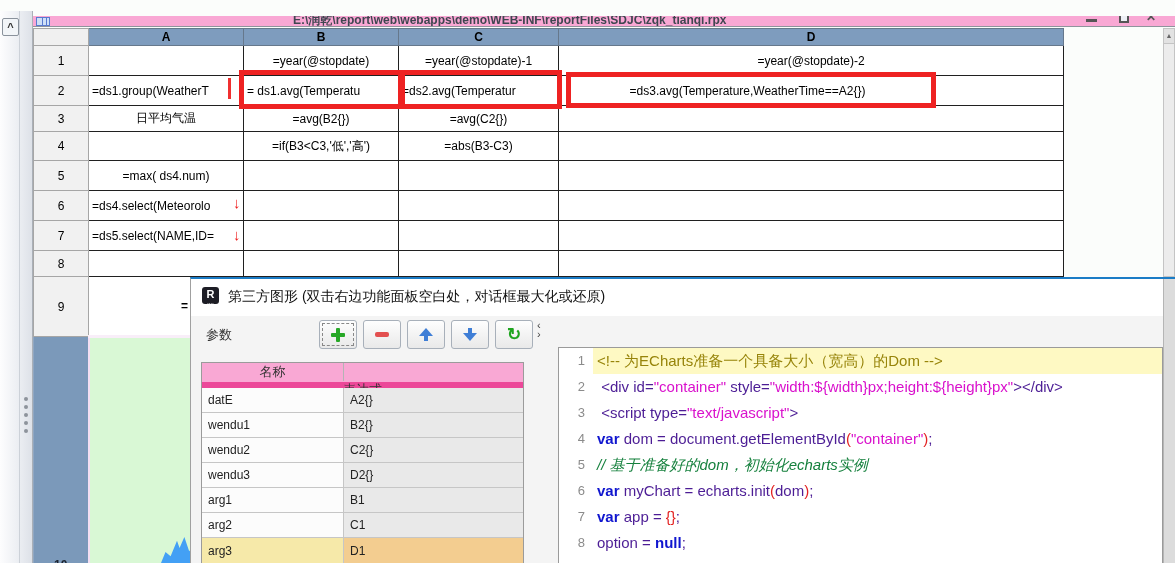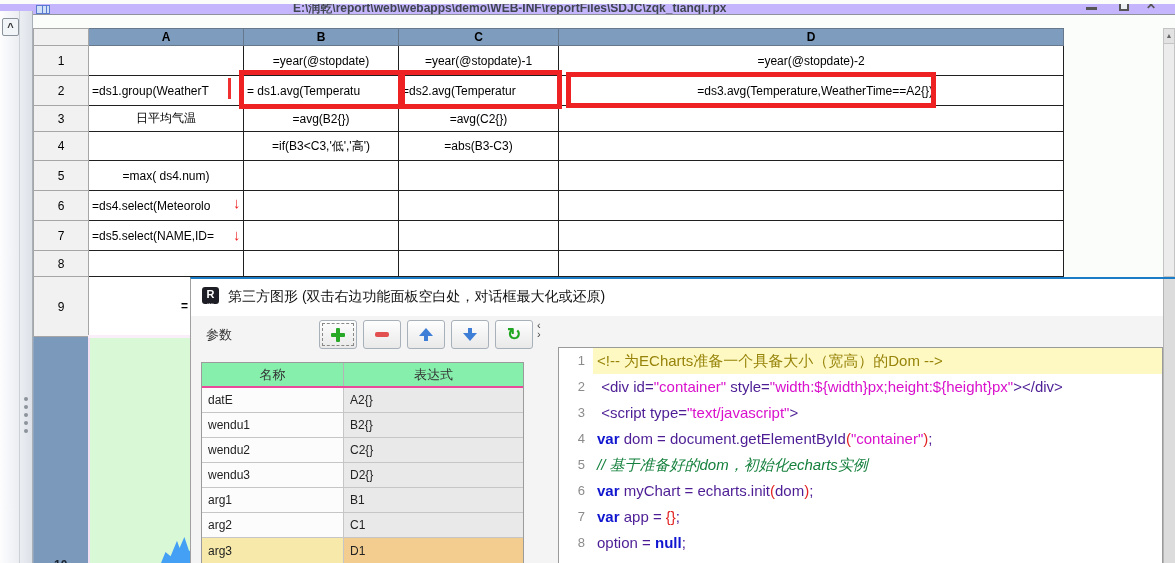--- a/index.html
+++ b/index.html
@@ -1,20 +1,20 @@
 <!DOCTYPE html>
 <html><head>
 <meta charset="utf-8">
 <style>
   * { margin:0; padding:0; box-sizing:border-box; }
   body { font-family:"Liberation Sans", sans-serif; background:#888; }
   #app { position:relative; width:1175px; height:563px; overflow:hidden; background:#fbfdfb; }
 
   
-  .topbar { position:absolute; left:0; top:4px; width:1175px; height:11px; background:#c4b5fd; border-bottom:1px solid #8f949c; overflow:hidden; }
+  .topbar { position:absolute; left:0; top:16px; width:1175px; height:11px; background:#f9a8d4; border-bottom:1px solid #8f949c; overflow:hidden; }
   .title-path { position:absolute; left:293px; top:-4px; font-size:12px; font-weight:bold; color:#3f4650; white-space:nowrap; }
   .doc-icon { position:absolute; left:36px; top:1px; width:14px; height:9px; border:1px solid #5a7bd0; background:
       linear-gradient(#cfe0f7,#cfe0f7); }
   .doc-icon::after { content:""; position:absolute; left:5px; top:0; width:1px; height:100%; background:#5a7bd0; box-shadow:4px 0 0 #5a7bd0; }
   .win-min { position:absolute; left:1086px; top:3px; width:11px; height:3px; background:#555; }
   .win-restore { position:absolute; left:1119px; top:-2px; width:10px; height:9px; border:2px solid #555; background:#edf0f5; }
   .win-close { position:absolute; left:1146px; top:-6px; font-size:12px; color:#555; font-weight:bold; }
 
   
   .sidebar { position:absolute; left:0; top:11px; width:33px; height:552px; background:linear-gradient(to right,#fdfdfe,#e8ebf0 70%,#dde1e8); border-right:1px solid #aab0b8; }
@@ -24,21 +24,21 @@
   .drag-dots i { display:block; width:4px; height:4px; border-radius:50%; background:#8d939b; margin:4px auto; }
 
   
   .sheet { position:absolute; left:33px; top:28px; border-collapse:collapse; table-layout:fixed; }
   .sheet th, .sheet td { overflow:hidden; white-space:nowrap; }
   .sheet th.corner { background:#f0f0f0; border:1px solid #a6a6a6; }
   .sheet th.ch { background:#7e9cbe; border:1px solid #66788c; font-size:12px; font-weight:bold; color:#000; }
   .sheet th.rh { background:#f1f1f1; border:1px solid #a6a6a6; font-size:12px; font-weight:normal; color:#000; }
   .sheet td { background:#fff; border:1px solid #202020; font-size:12px; color:#000; padding:0 3px; }
   .ac { text-align:center; } .al { text-align:left; }
-  .d2pad { text-align:right; padding-right:130px !important; }
+  .d2pad { text-align:center; padding-right:130px !important; }
   .a9 { padding-left:92px !important; font-weight:bold; font-size:13px; }
   .sheet th.rh10 { background:#7b99ba; border:1px solid #90a7c2; border-top:1px solid #a6a6a6; position:relative; }
   .rh10-label { position:absolute; left:20px; bottom:-9px; font-size:12px; font-weight:bold; color:#1c2430; }
   .sheet td.chart-cell { background:linear-gradient(150deg,#d9f8d5 52%,#c9edc6 72%,#d3f2cf 100%); border:none; border-top:3px solid #f9eef9; border-left:2px solid #f3dff3; }
 
   
   .mountain { position:absolute; left:161px; top:537px; width:32px; height:26px; background:#43a0f5; z-index:4;
       clip-path:polygon(0% 100%, 14% 58%, 30% 74%, 50% 14%, 58% 42%, 73% 0%, 88% 55%, 100% 38%, 100% 100%); }
 
   
@@ -76,21 +76,21 @@
   .icon-up, .icon-down { position:relative; width:14px; height:13px; }
   .icon-up::before { content:""; position:absolute; left:0; top:0; border-left:7px solid transparent; border-right:7px solid transparent; border-bottom:8px solid #3f7ed6; }
   .icon-up::after { content:""; position:absolute; left:5px; top:7px; width:4px; height:6px; background:#3f7ed6; }
   .icon-down::before { content:""; position:absolute; left:0; bottom:0; border-left:7px solid transparent; border-right:7px solid transparent; border-top:8px solid #3f7ed6; }
   .icon-down::after { content:""; position:absolute; left:5px; top:0; width:4px; height:6px; background:#3f7ed6; }
   .icon-refresh { font-size:17px; font-weight:bold; color:#1fa51f; line-height:17px; }
   .split-toggles { position:absolute; left:346px; top:42px; font-size:11px; color:#444; line-height:9px; text-align:center; }
 
   
   .ptable { position:absolute; left:10px; top:83px; width:323px; border:1px solid #9b9b9b; background:#fff; }
-  .phead { display:flex; height:25px; background:#86efac; border-bottom:2px solid #ec4899; }
+  .phead { display:flex; height:25px; background:#f9a8d4; border-bottom:6px solid #ec4899;flex-direction:column; }
   .phcell { font-size:13px; color:#333; display:flex; align-items:center; justify-content:center; }
   .ph-name { width:142px; border-right:1px solid #b4b4b4; }
   .ph-expr { flex:1; }
   .prow { display:flex; height:25px; border-bottom:1px solid #c6c6c6; }
   .prow:last-child { border-bottom:none; }
   .pcell { font-size:12px; color:#222; display:flex; align-items:center; padding-left:6px; }
   .pname { width:142px; background:#fcfcfc; border-right:1px solid #c6c6c6; }
   .pexpr { flex:1; background:#e9e9e9; }
   .prow.sel .pname { background:#f6e9a9; }
   .prow.sel .pexpr { background:#f3cd90; }

